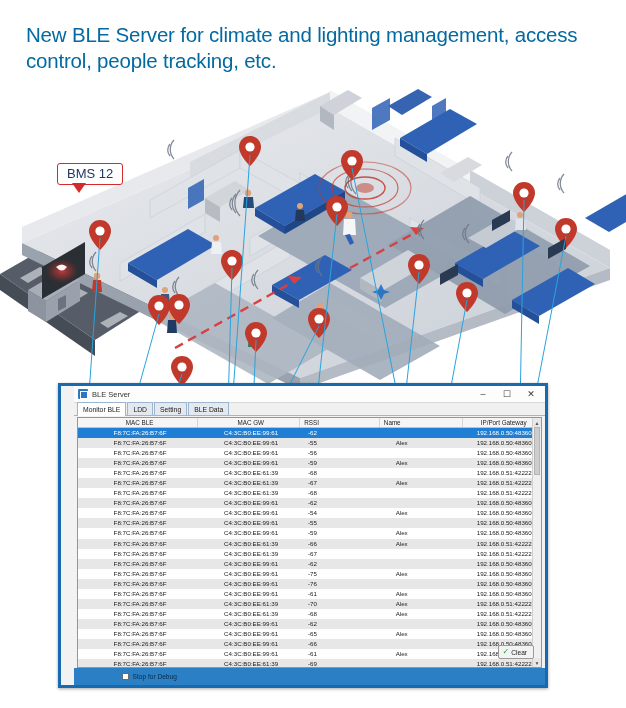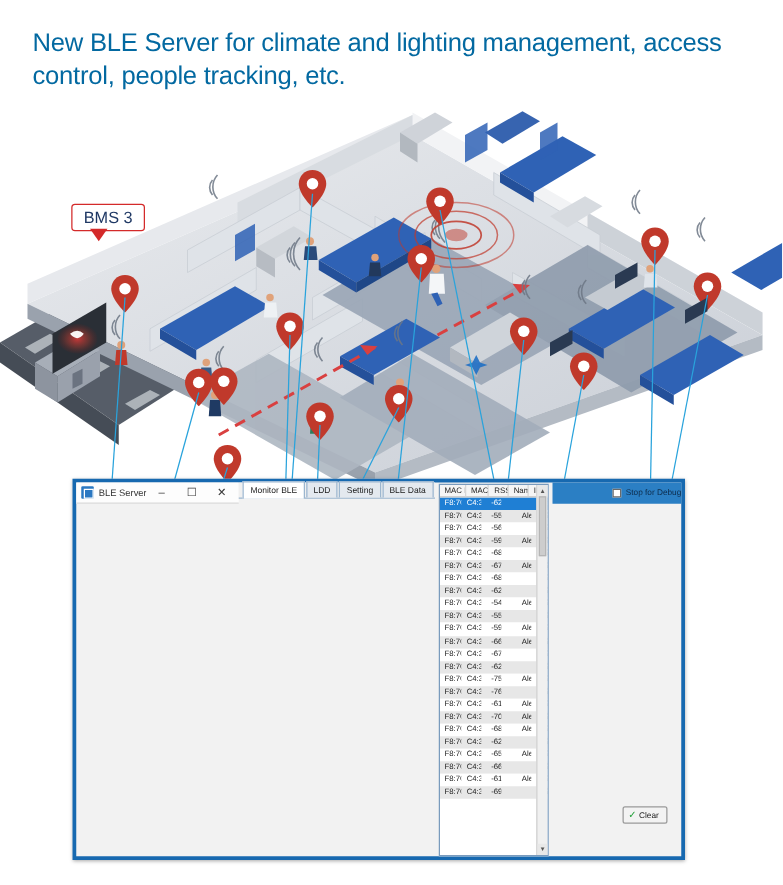--- a/index.html
+++ b/index.html
@@ -65,21 +65,21 @@
 
   
   .app-window {
     position: absolute;
     left: 58px; top: 383px;
     width: 490px; height: 305px;
     background: #f2f2f2;
     border: 3px solid #1769b0;
     box-shadow: 0 1px 3px rgba(0,0,0,0.35);
     z-index: 10;
-    display: flex; flex-direction: row;
+    display: flex; flex-direction: column; padding-left: 13px;
   }
   .titlebar {
     height: 17px;
     background: #fdfdfd;
     border-bottom: 1px solid #d9d9d9;
     display: flex; align-items: center;
     padding: 0 2px 0 4px;
     flex: 0 0 auto;
   }
   .titlebar .app-icon {
@@ -522,21 +522,21 @@
       <path d="M337,136 L316,330"></path>
       <path d="M352,90 L400,330"></path>
       <path d="M419,194 L404,330"></path>
       <path d="M467,222 L447,330"></path>
       <path d="M524,122 L520,330"></path>
       <path d="M566,158 L533,330"></path>
     </g>
   </svg>
 
   <div class="bms-callout">
-    <span>BMS 3</span>
+    <span>BMS 12</span>
     <span class="tip"></span>
   </div>
 
   <div class="app-window">
 
     <div class="titlebar">
       <span class="app-icon"></span>
       <span class="title-text">BLE Server</span>
       <span class="win-btns">
         <span class="win-btn">–</span>

